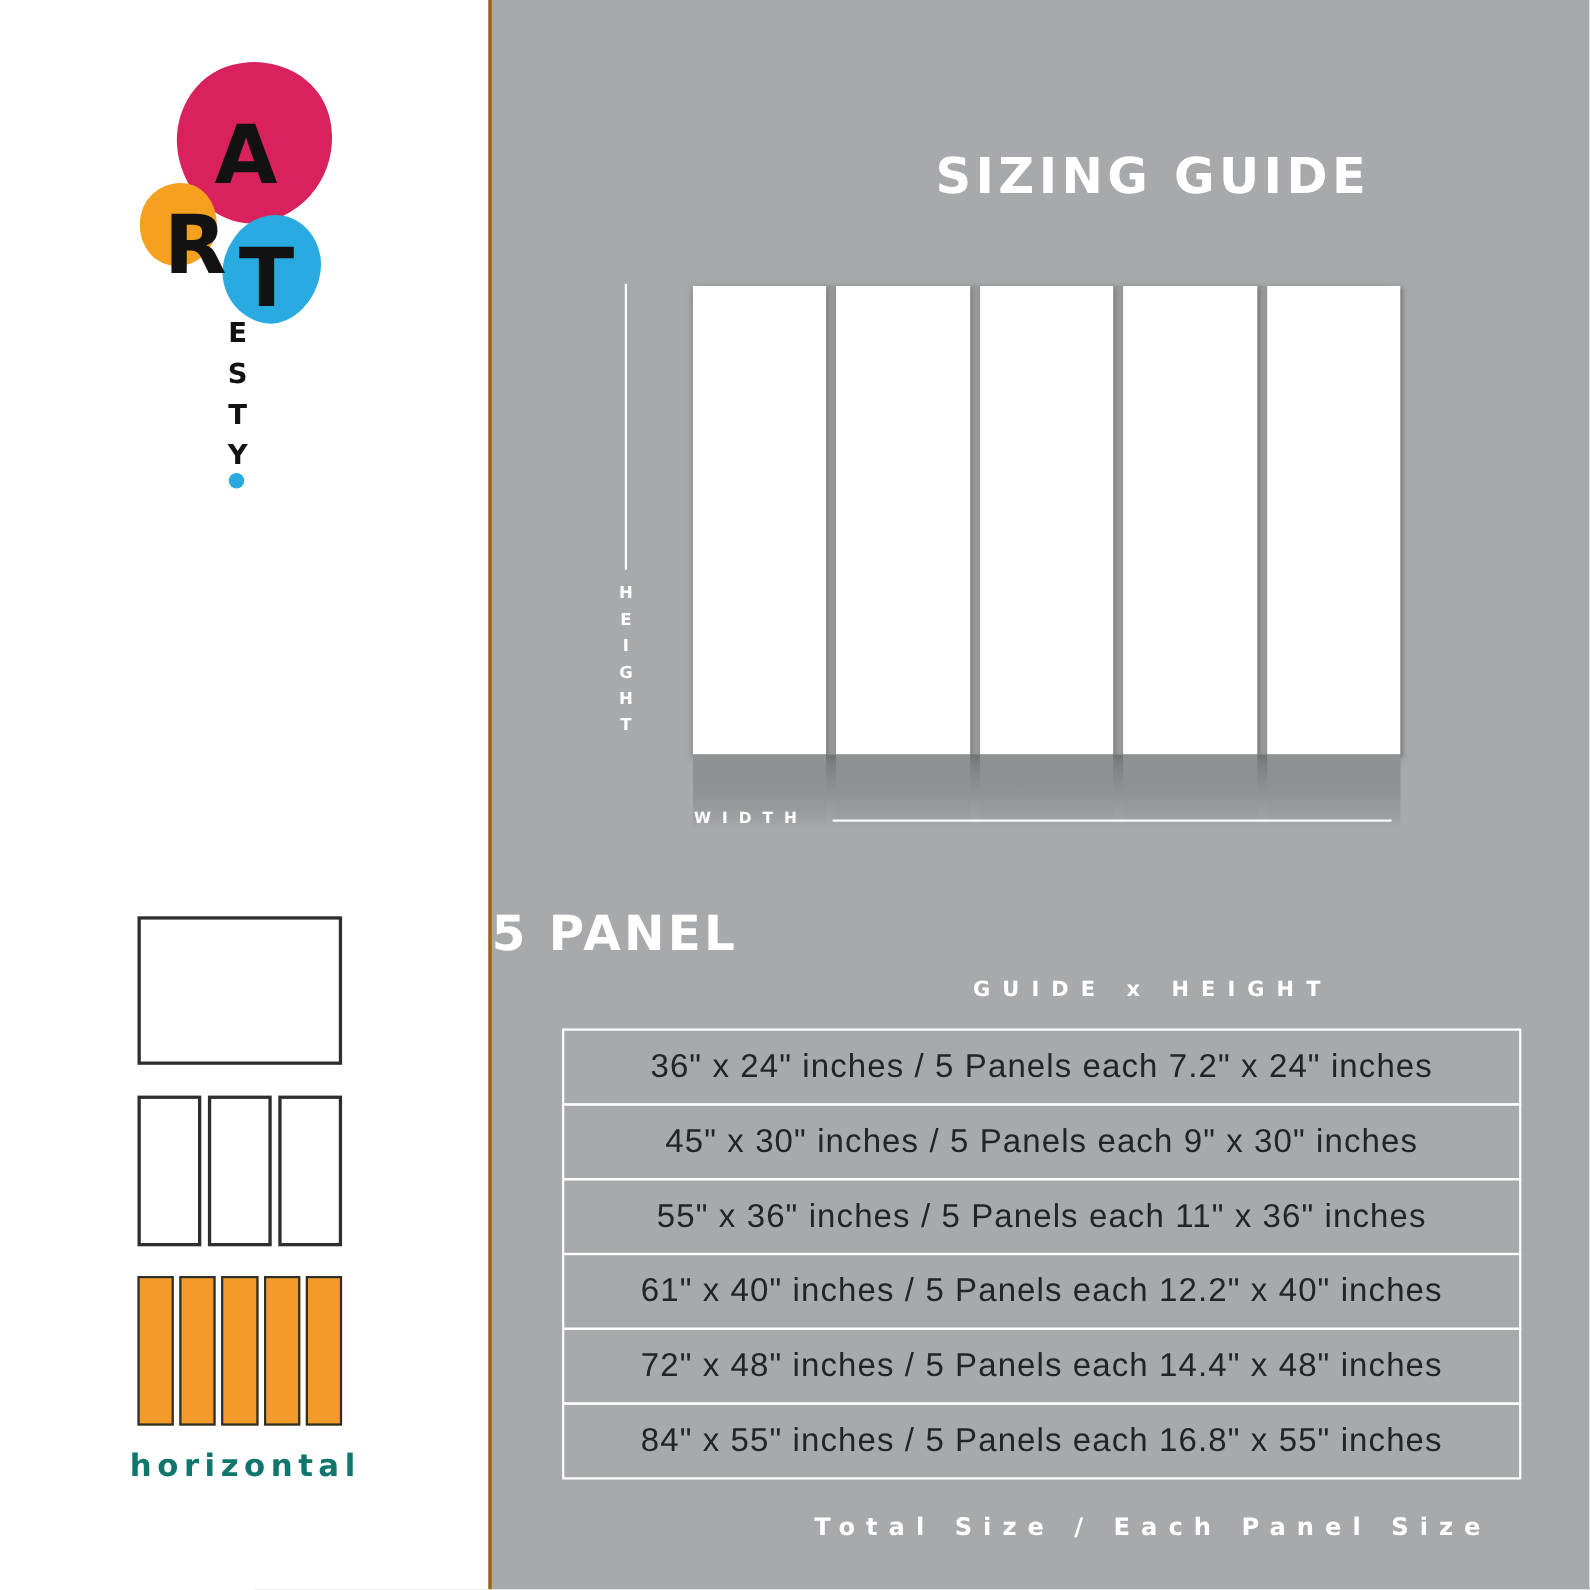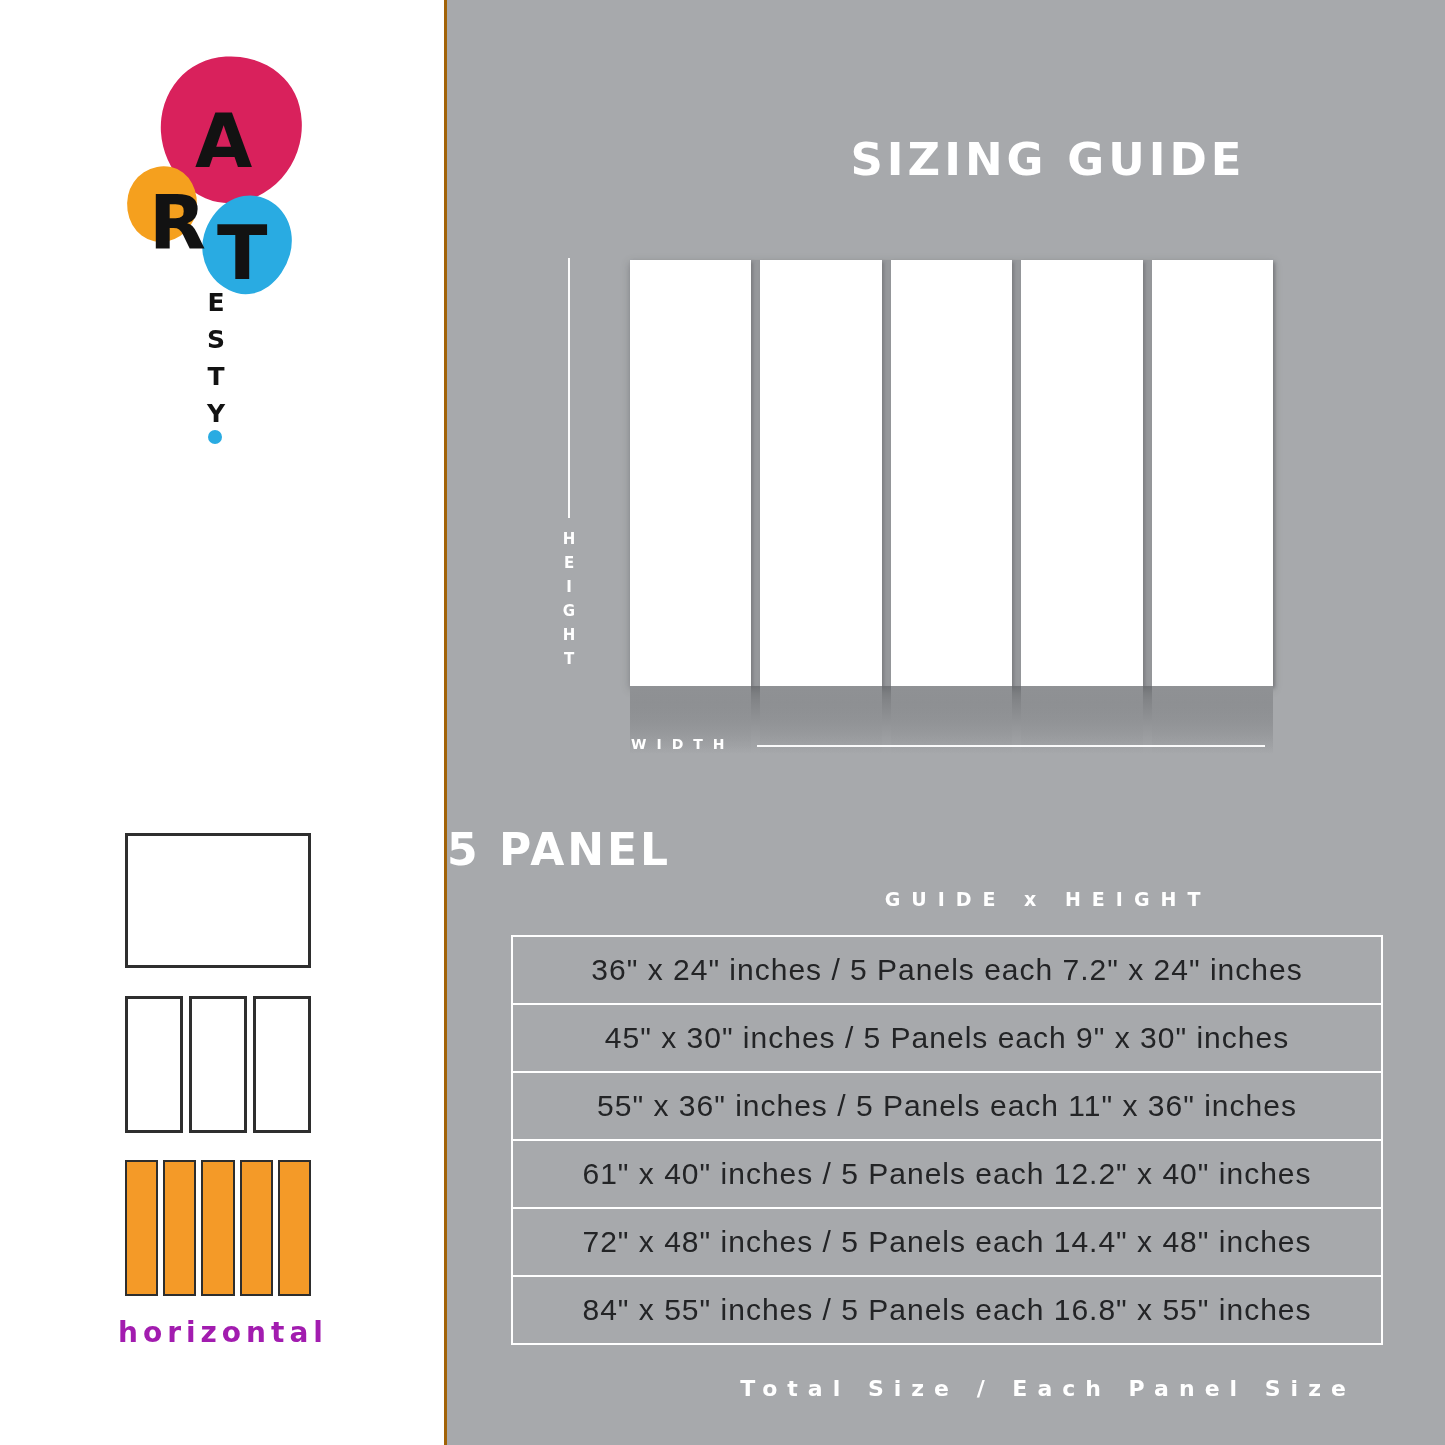--- a/index.html
+++ b/index.html
@@ -27,21 +27,21 @@
 
   
   .thumb { position:absolute; left:125px; width:186px; }
   .thumb-1 { top:833px; height:135px; background:#ffffff; border:3px solid #2e2e2e; }
   .thumb-3 { top:996px; height:137px; display:flex; gap:6px; }
   .thumb-3 .cell { flex:1; background:#ffffff; border:3px solid #2e2e2e; }
   .thumb-5 { top:1160px; height:136px; display:flex; gap:5px; }
   .thumb-5 .cell { flex:1; background:#F49A28; border:2px solid #2e2e2e; }
   .orientation-label {
     position:absolute; left:118px; top:1316px; width:200px; text-align:center;
-    color:#a21caf; font-family:"DejaVu Sans", sans-serif; font-weight:bold;
+    color:#0f766e; font-family:"DejaVu Sans", sans-serif; font-weight:bold;
     font-size:28px; letter-spacing:5px;
   }
 
   
   .right-pane {
     position:absolute; left:444px; top:0; width:1205px; height:1445px;
     background:#A7A9AC; border-left:3px solid #a16207;
   }
   .guide-title {
     position:absolute; left:0; width:100%; top:133px; text-align:center;

